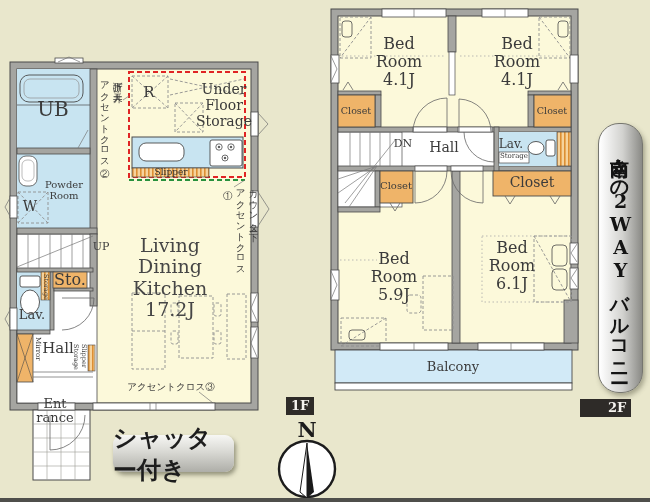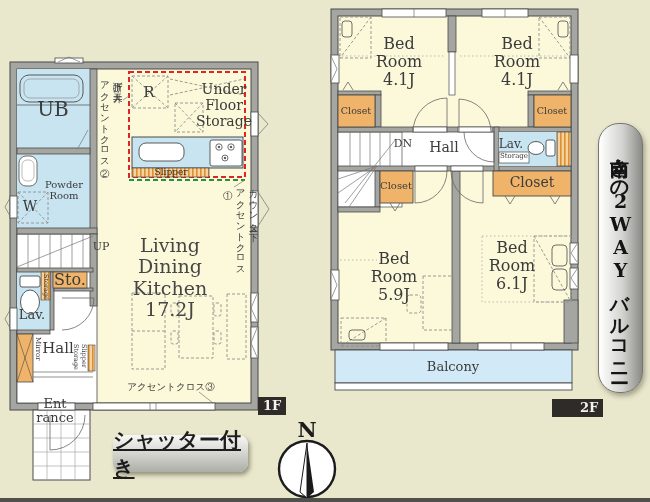--- a/index.html
+++ b/index.html
@@ -3,21 +3,21 @@
 <meta charset="utf-8">
 <style>
   html,body{margin:0;padding:0;}
   .canvas{position:relative;width:650px;height:502px;background:#e9e7cc;overflow:hidden;
           font-family:"DejaVu Serif","Liberation Serif",serif;color:#3b3b3b;}
   svg.plan{position:absolute;left:0;top:0;}
   .lbl{position:absolute;white-space:pre-line;text-align:center;transform:translate(-50%,-50%);
        line-height:1.13;color:#3b3b3b;}
   .vx{writing-mode:vertical-rl;transform:none;text-align:start;line-height:1.35;}
   .badge{position:absolute;background:#2e2b28;color:#f5f3ef;font-weight:bold;font-size:13px;
-         padding:2px 5px;line-height:1.1;}
+         padding:2px 5px;line-height:1.1;margin-left:28px;}
   .pill{position:absolute;display:flex;align-items:center;justify-content:center;
         background:linear-gradient(180deg,#f7f7f4 0%,#d9d9d4 45%,#aeaea8 100%);
         border-radius:9px;box-shadow:2px 3px 4px rgba(80,80,60,.55);color:#1d1d1d;font-weight:bold;
         font-family:"DejaVu Sans","Liberation Sans",sans-serif;}
   .banner{position:absolute;display:flex;align-items:center;justify-content:center;
         background:linear-gradient(90deg,#fdfdfd 4%,#d2d2cf 55%,#8a8a86 100%);
         border:1px solid #76766f;border-radius:21px;box-shadow:2px 3px 5px rgba(80,80,60,.45);
         writing-mode:vertical-rl;text-orientation:upright;font-weight:bold;color:#141414;
         letter-spacing:1px;}
   .nlet{position:absolute;transform:translate(-50%,-50%);font-weight:bold;color:#1c1c1c;}
@@ -350,17 +350,17 @@
 <div class="lbl" style="left:552px;top:111px;font-size:9.5px;">Closet</div>
 <div class="lbl" style="left:396px;top:186px;font-size:10px;">Closet</div>
 <div class="lbl" style="left:532px;top:183px;font-size:14px;">Closet</div>
 <div class="lbl" style="left:403px;top:144px;font-size:11px;">DN</div>
 <div class="lbl" style="left:444px;top:148px;font-size:14px;">Hall</div>
 <div class="lbl" style="left:511px;top:145px;font-size:12px;">Lav.</div>
 <div class="lbl" style="left:514px;top:157px;font-size:7px;">Storage</div>
 <div class="lbl" style="left:453px;top:367px;font-size:13px;">Balcony</div>
 <div class="badge" style="left:552px;top:399px;padding-left:28px;">2F</div>
 
-<div class="pill" style="left:113px;top:435px;width:135px;height:37px;font-size:21px;text-decoration:underline;">シャッター付き</div>
+<div class="pill" style="left:113px;top:435px;width:121px;height:37px;font-size:24px;">シャッター付き</div>
 <div class="banner" style="left:598px;top:123px;width:43px;height:268px;font-size:19px;">南向きの2WAYバルコニー</div>
 <div class="nlet" style="left:307px;top:429px;font-size:21px;">N</div>
 
 </div>
 
 </body></html>

